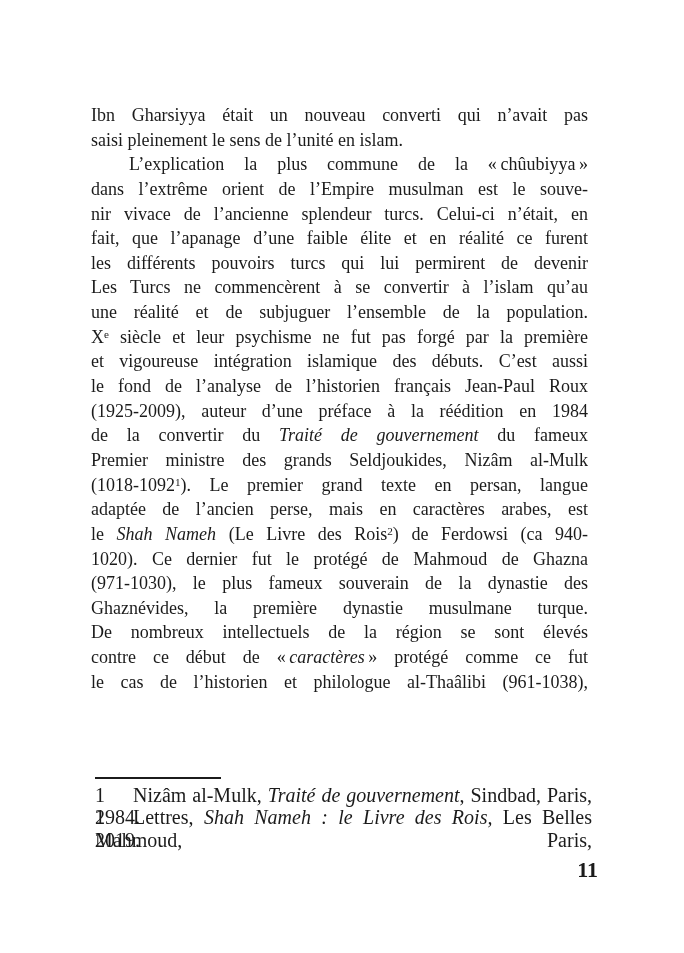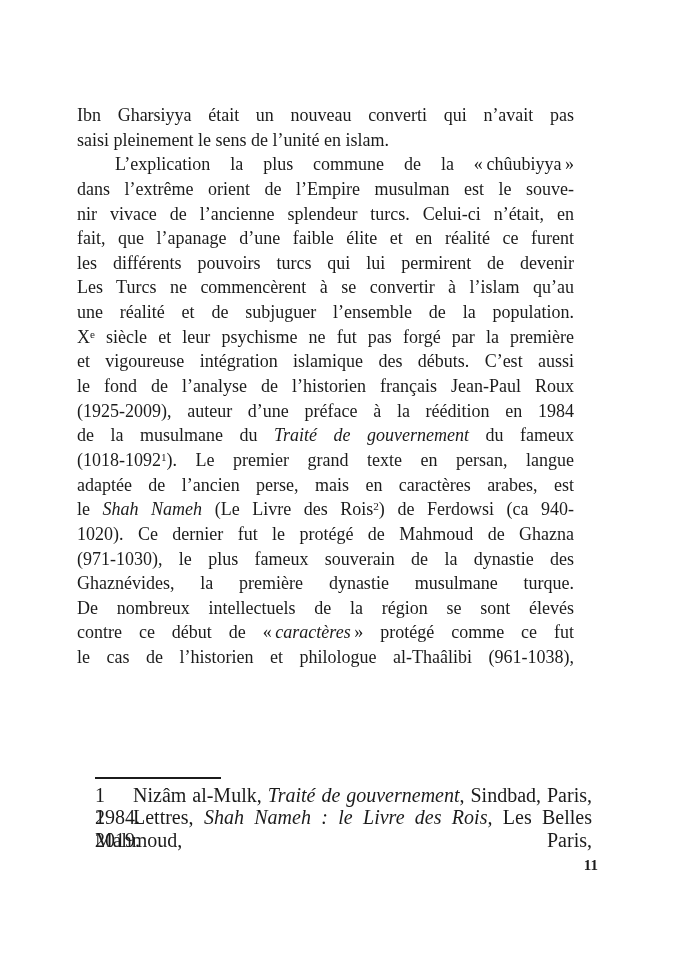--- a/index.html
+++ b/index.html
@@ -11,21 +11,21 @@
     position: relative;
     width: 684px;
     height: 953px;
     background: #ffffff;
     font-family: "Liberation Serif", "DejaVu Serif", serif;
     color: #1b1b1b;
     overflow: hidden;
   }
   .body-text {
     position: absolute;
-    left: 77px;
+    left: 91px;
     top: 103px;
     width: 497px;
     font-size: 18px;
     line-height: 24.65px;
   }
   .line {
     text-align: justify;
     text-align-last: justify;
     height: 24.65px;
   }
@@ -68,42 +68,43 @@
   .footnotes .line {
     height: 22.4px;
   }
   .page-number {
     position: absolute;
     left: 95px;
     top: 857px;
     width: 503px;
     text-align: right;
     font-weight: bold;
-    font-size: 15px;
+    font-size: 22px;
   }
 </style>
 </head>
 <body>
 
 <div class="page">
   <div class="body-text" id="body-text">
       <div class="line"><span class="seg">Ibn Gharsiyya était un nouveau converti qui n’avait pas</span></div>
       <div class="line para-end"><span class="seg">saisi pleinement le sens de l’unité en islam.</span></div>
       <div class="line indent"><span class="seg">L’explication la plus commune de la « chûubiyya »</span></div>
       <div class="line"><span class="seg">dans l’extrême orient de l’Empire musulman est le souve-</span></div>
       <div class="line"><span class="seg">nir vivace de l’ancienne splendeur turcs. Celui-ci n’était, en</span></div>
       <div class="line"><span class="seg">fait, que l’apanage d’une faible élite et en réalité ce furent</span></div>
       <div class="line"><span class="seg">les différents pouvoirs turcs qui lui permirent de devenir</span></div>
       <div class="line"><span class="seg">Les Turcs ne commencèrent à se convertir à l’islam qu’au</span></div>
       <div class="line"><span class="seg">une réalité et de subjuguer l’ensemble de la population.</span></div>
       <div class="line"><span class="seg">X</span><span class="seg sup">e</span><span class="seg"> siècle et leur psychisme ne fut pas forgé par la première</span></div>
       <div class="line"><span class="seg">et vigoureuse intégration islamique des débuts. C’est aussi</span></div>
       <div class="line"><span class="seg">le fond de l’analyse de l’historien français Jean-Paul Roux</span></div>
       <div class="line"><span class="seg">(1925-2009), auteur d’une préface à la réédition en 1984</span></div>
-      <div class="line"><span class="seg">de la musulmane du </span><span class="seg italic">Traité de gouvernement</span><span class="seg"> du fameux</span></div>
+      <div class="line"><span class="seg">de la convertir du </span><span class="seg italic">Traité de gouvernement</span><span class="seg"> du fameux</span></div>
+      <div class="line"><span class="seg">Premier ministre des grands Seldjoukides, Nizâm al-Mulk</span></div>
       <div class="line"><span class="seg">(1018-1092</span><span class="seg sup">1</span><span class="seg">). Le premier grand texte en persan, langue</span></div>
       <div class="line"><span class="seg">adaptée de l’ancien perse, mais en caractères arabes, est</span></div>
       <div class="line"><span class="seg">le </span><span class="seg italic">Shah Nameh</span><span class="seg"> (Le Livre des Rois</span><span class="seg sup">2</span><span class="seg">) de Ferdowsi (ca 940-</span></div>
       <div class="line"><span class="seg">1020). Ce dernier fut le protégé de Mahmoud de Ghazna</span></div>
       <div class="line"><span class="seg">(971-1030), le plus fameux souverain de la dynastie des</span></div>
       <div class="line"><span class="seg">Ghaznévides, la première dynastie musulmane turque.</span></div>
       <div class="line"><span class="seg">De nombreux intellectuels de la région se sont élevés</span></div>
       <div class="line"><span class="seg">contre ce début de « </span><span class="seg italic">caractères</span><span class="seg"> » protégé comme ce fut</span></div>
       <div class="line"><span class="seg">le cas de l’historien et philologue al-Thaâlibi (961-1038),</span></div>
     </div>

